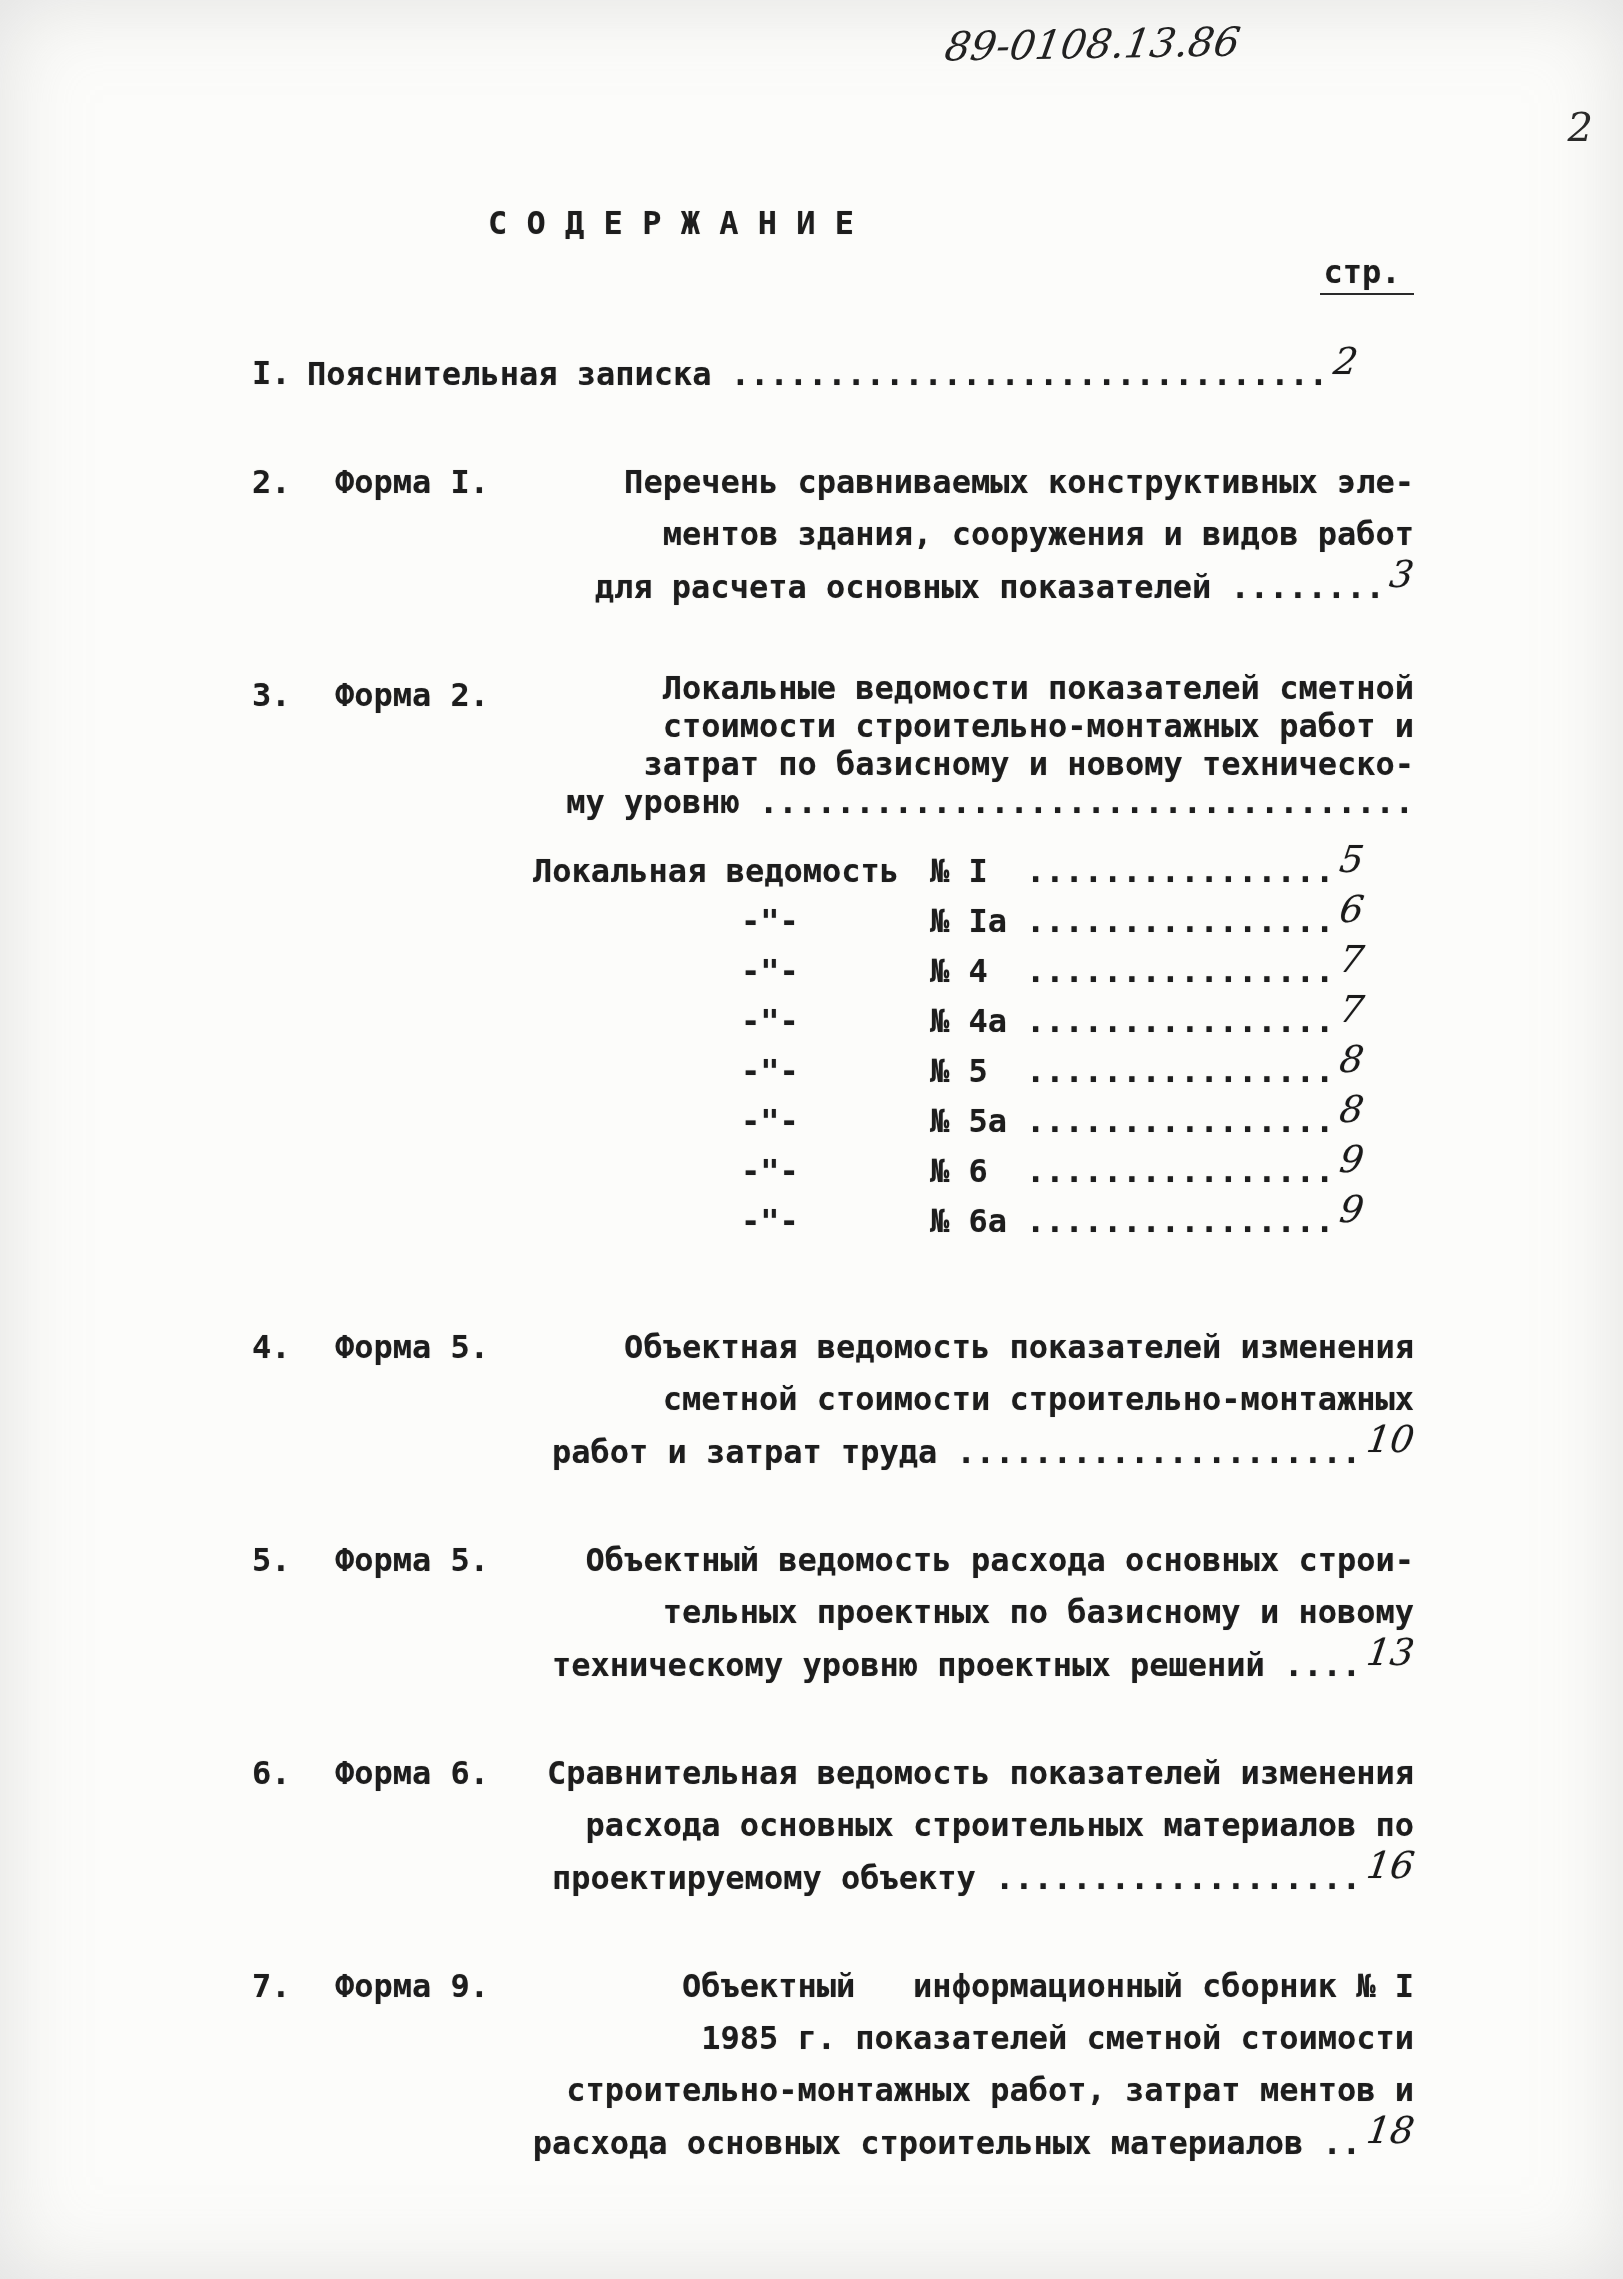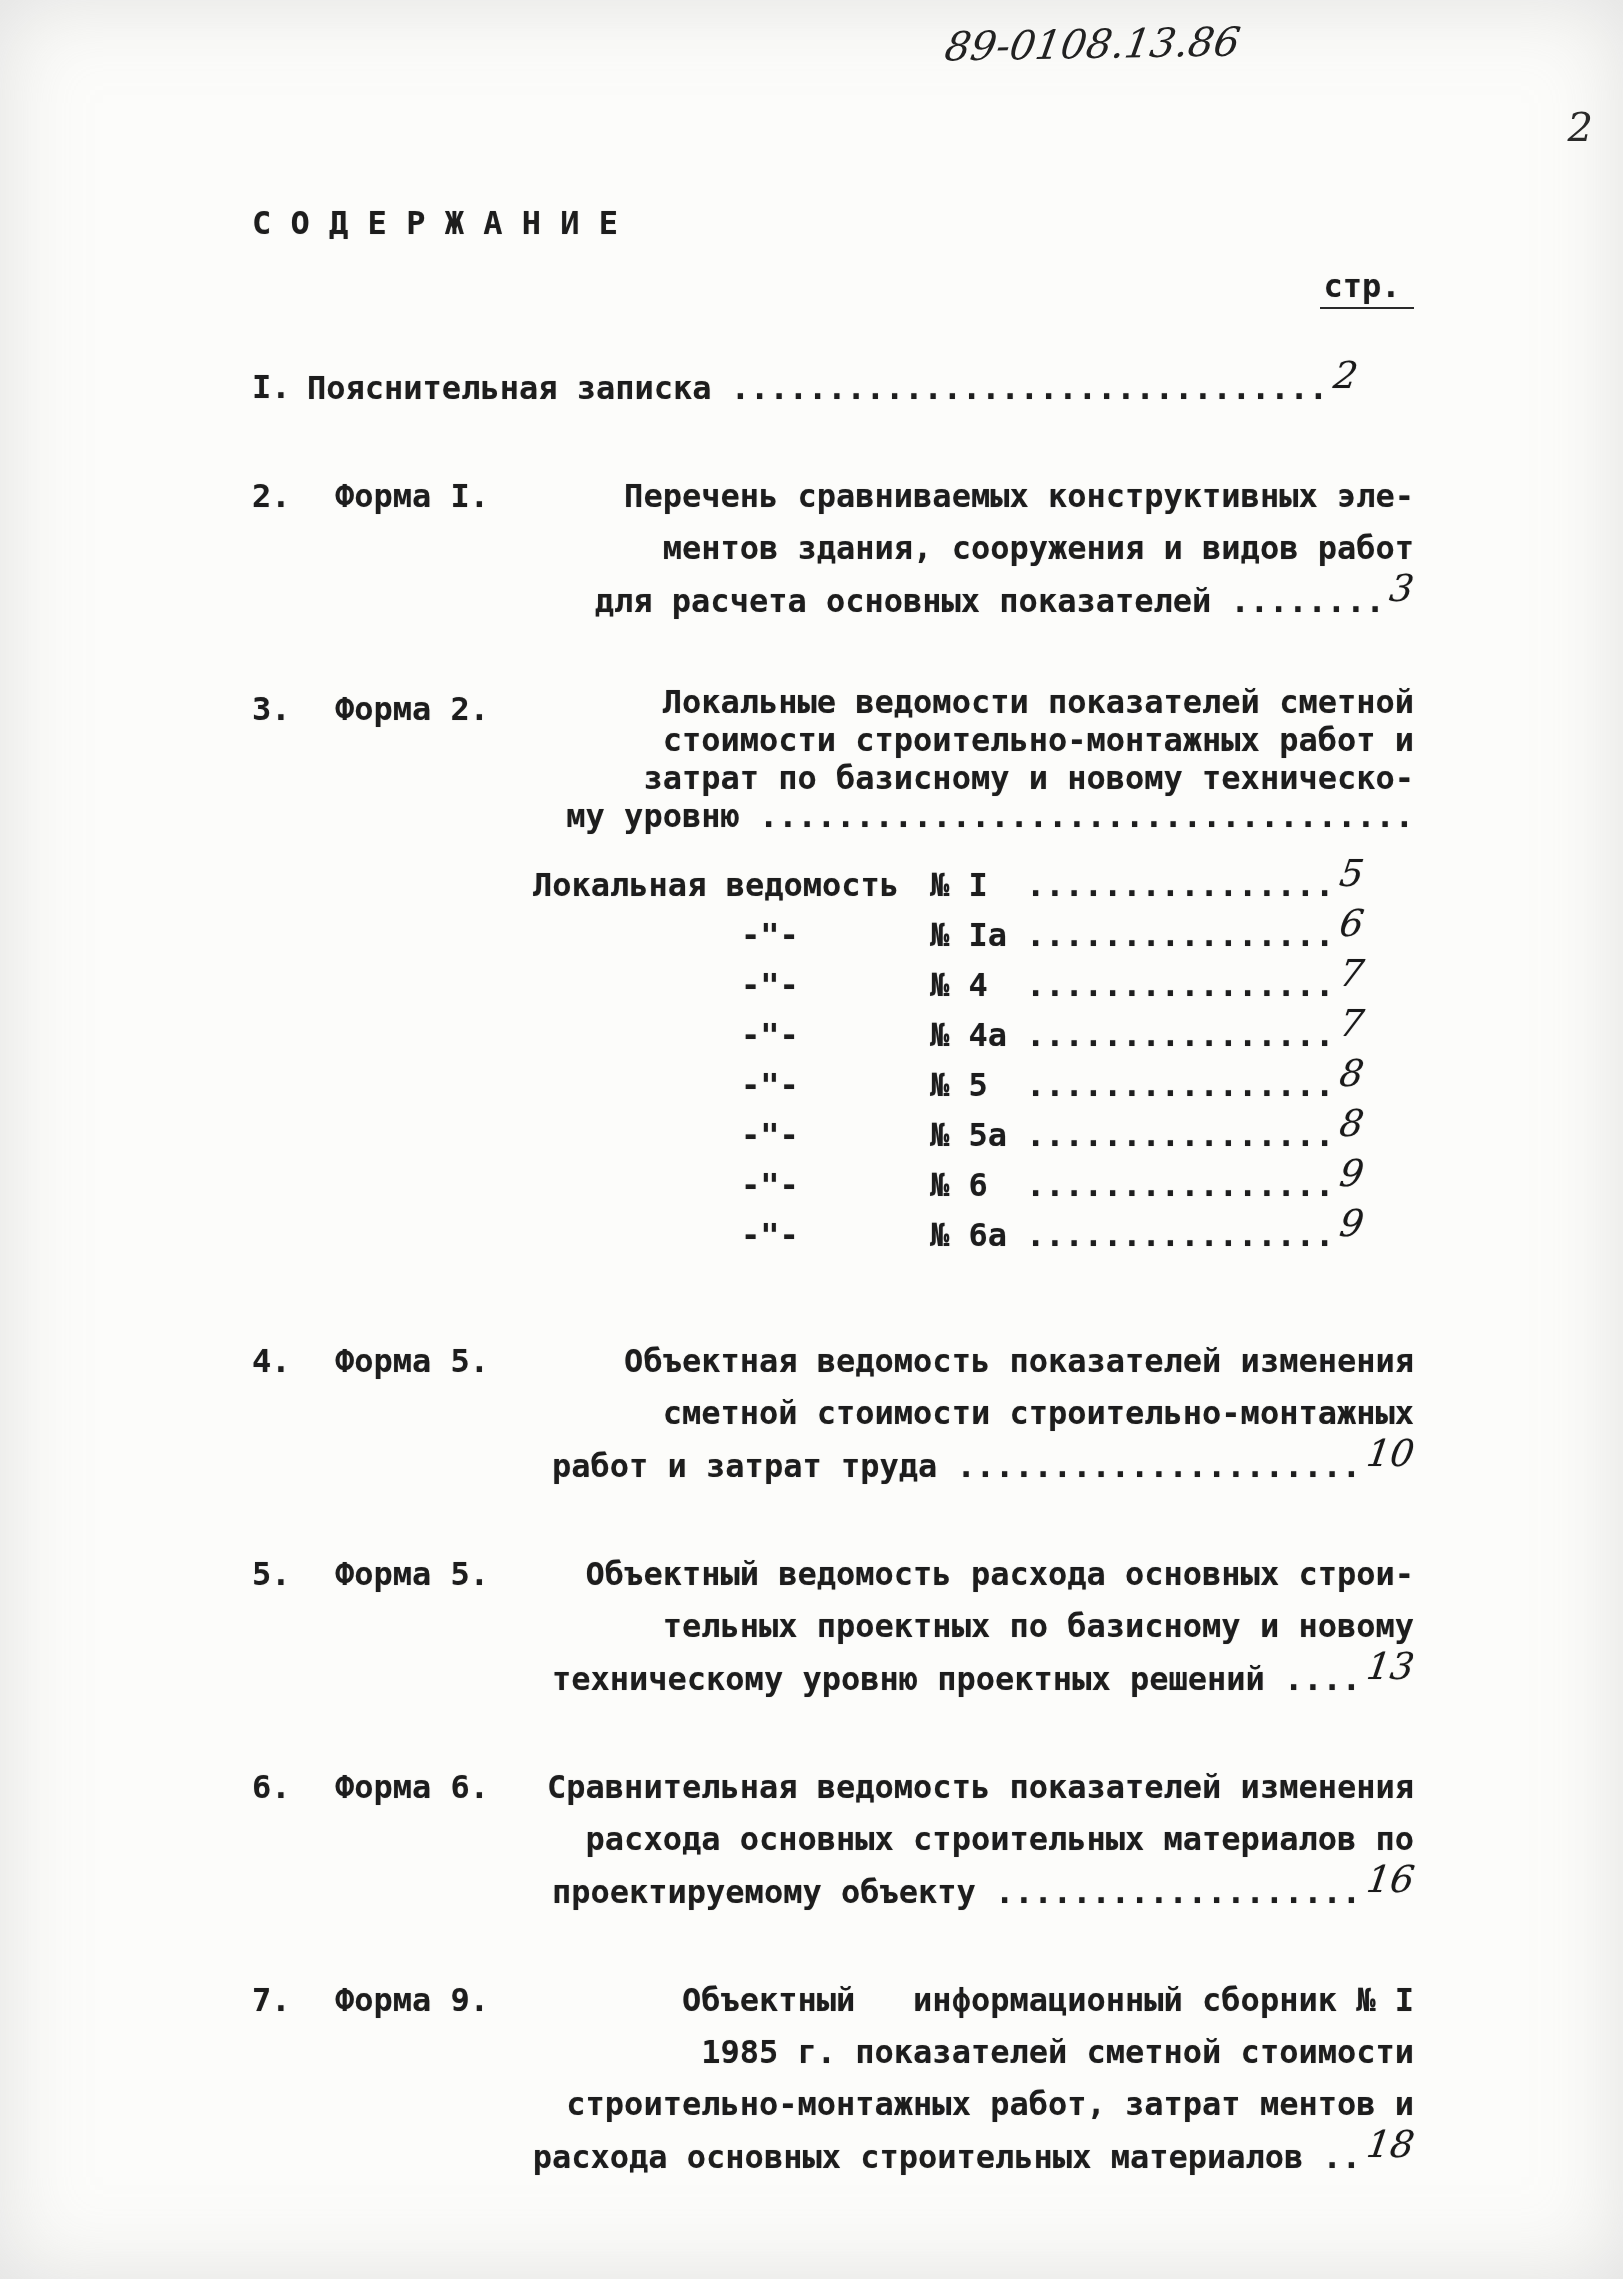--- a/index.html
+++ b/index.html
@@ -52,26 +52,27 @@
     font-style:italic;
     color:#2a2a2a;
   }
   .content{
     position:absolute;
     left:252px;top:197px;
     width:1162px;
     font-size:32px;
   }
   .title{
+    margin-left:236px;
     white-space:pre;
     line-height:52px;
   }
   .str-row{
     text-align:right;
-    margin-top:16px;
+    margin-top:2px;
     line-height:42px;
   }
   .str{
     border-bottom:2.9px solid #2a2a2a;
     padding:0 13.4px 1.9px 3.8px;
   }
   .toc{margin-top:54px;}
   .entry{display:flex;margin-bottom:56px;}
   .entry.tall-gap{margin-bottom:75px;}
   .e-num{width:55px;white-space:pre;line-height:52px;}

